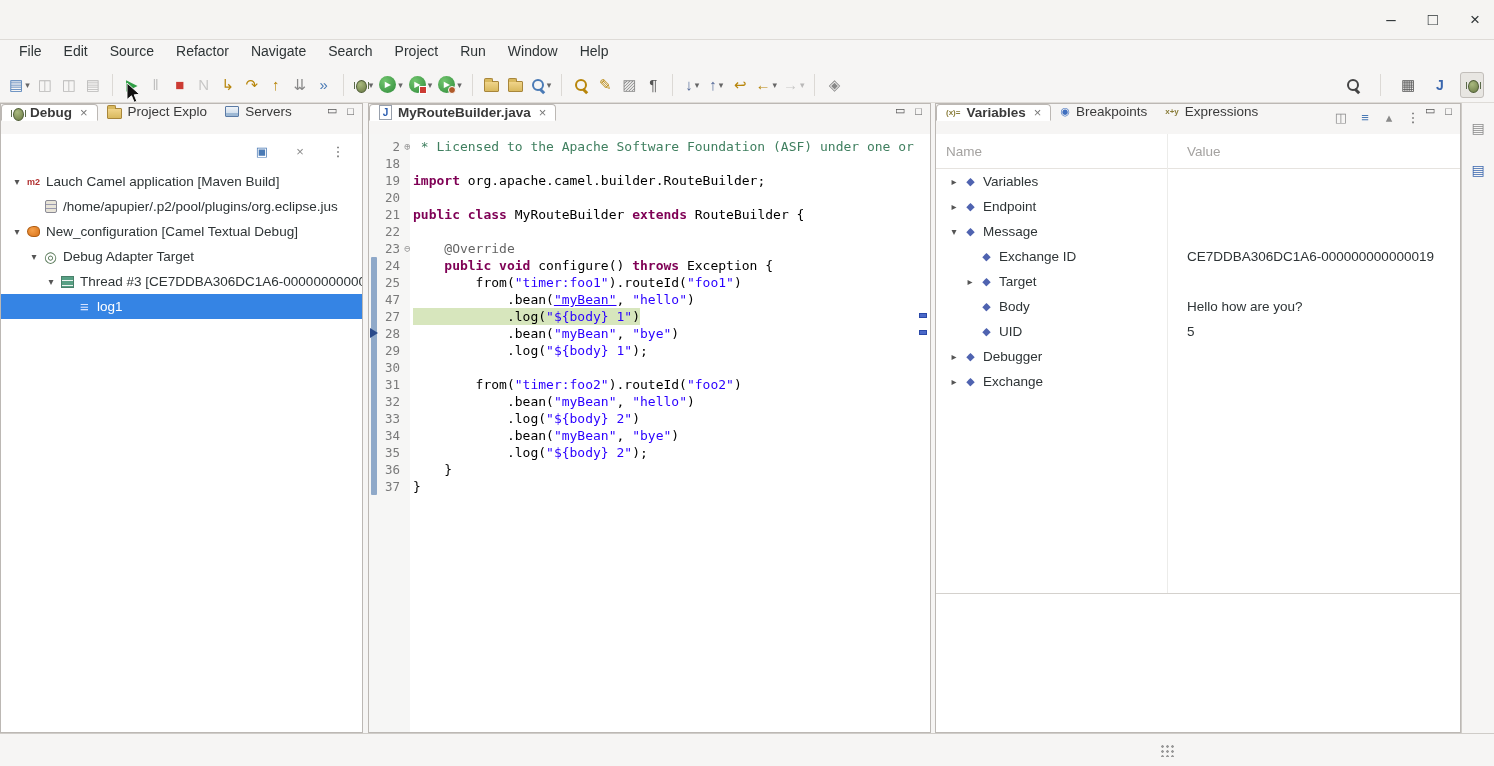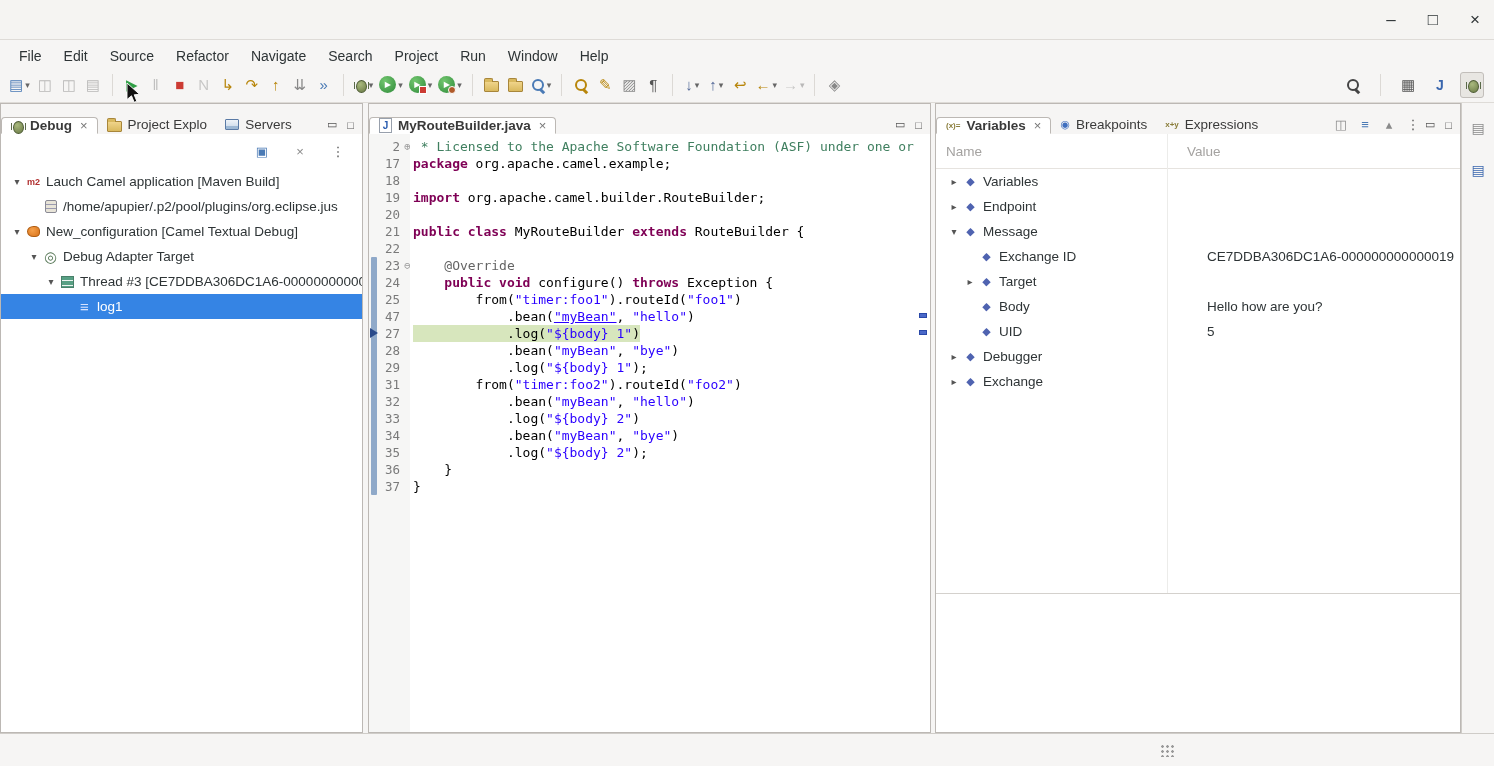--- a/index.html
+++ b/index.html
@@ -8,21 +8,21 @@
   :root { --sel:#3584e4; --kw:#7f0055; --str:#2a00ff; --cmt:#3f7f5f; --ann:#646464; --hl:#d7e6bd; }
 
   
   .titlebar { position:absolute; left:0; top:0; width:1494px; height:40px; background:#f5f4f2;
               border-bottom:1px solid #dedbd7; }
   .title { position:absolute; left:100px; right:120px; top:0; height:40px; line-height:40px; text-align:center;
            font-weight:bold; font-size:14.5px; white-space:nowrap; overflow:hidden; }
   .wctrl { position:absolute; right:8px; top:0; height:40px; display:flex; align-items:center; gap:20px; }
   .wctrl span { width:22px; text-align:center; font-size:17px; color:#2e3436; }
 
-  .menubar { position:absolute; left:0; top:40px; width:100%; height:27px; display:flex; align-items:flex-end;
+  .menubar { position:absolute; left:0; top:40px; width:100%; height:27px; display:flex; align-items:flex-start;
              padding-left:8px; background:#f6f5f4; }
   .mitem { padding:3px 11px; font-size:14px; }
 
   .toolbar { position:absolute; left:0; top:67px; width:100%; height:36px; display:flex; align-items:center;
              padding:0 6px; background:#f6f5f4; border-bottom:1px solid #dedbd7; }
   .tbtn { height:26px; min-width:24px; display:inline-flex; align-items:center; justify-content:center;
           padding:0 3px; border-radius:3px; }
   .tbtn.dis { opacity:.42; }
   .tbtn.act { background:#e8e6e2; border:1px solid #c2beba; }
   .ic-g { font-size:15px; line-height:1; display:inline-block; }
@@ -65,21 +65,21 @@
 
   .cursor-svg { position:absolute; z-index:99; }
 
   
   .panel { position:absolute; top:103px; height:630px; background:#fff; border:1px solid #bcb8b4; }
   .p-left { left:0; width:363px; }
   .p-editor { left:368px; width:563px; }
   .p-right { left:935px; width:526px; }
 
   .tabbar { position:absolute; left:0; top:0; right:0; height:42px; background:#f6f5f4;
-            border-bottom:1px solid #bcb8b4; display:flex; align-items:center; }
+            border-bottom:1px solid #bcb8b4; display:flex; align-items:flex-start; }
   .tab { display:flex; align-items:center; gap:6px; padding:0 9px; font-size:13.5px; color:#3a3a3a; }
   .tab.active { background:#fff; border:1px solid #bcb8b4; border-bottom:1px solid #fff; border-radius:4px 4px 0 0;
                 margin-bottom:-1px; font-weight:bold; }
   .tab .close { color:#777; font-size:13px; margin-left:2px; font-weight:normal; }
   .spacer { flex:1; }
   .winbtns { display:flex; align-items:center; gap:10px; padding-right:8px; }
   .winbtn { color:#555; font-size:11px; }
   .vb-ic { color:#666; font-size:13px; }
 
   .viewbar { position:absolute; left:0; top:30px; right:0; height:35px; background:#fff;
@@ -92,21 +92,21 @@
   .texp { width:16px; text-align:center; font-size:10px; color:#555; flex:none; }
   .trow.sel .texp { color:#e8eeff; }
   .ticon { width:17px; height:16px; flex:none; display:inline-flex; align-items:center; justify-content:center; margin-right:4px; }
 
   
   .varhdr { position:absolute; left:0; top:30px; right:0; height:35px; background:#fff; border-bottom:1px solid #e6e3df;
             font-size:13.5px; color:#a4a2a0; line-height:35px; }
   .varhdr .h1 { position:absolute; left:10px; } .varhdr .h2 { position:absolute; left:251px; }
   .coldiv { position:absolute; left:231px; top:30px; width:1px; height:459px; background:#ececea; }
   .vrow .vname { width:231px; display:flex; align-items:center; overflow:hidden; flex:none; }
-  .vrow .vval { padding-left:20px; overflow:hidden; white-space:nowrap;margin-left:20px; }
+  .vrow .vval { padding-left:20px; overflow:hidden; white-space:nowrap; }
   .detail-sash { position:absolute; left:0; top:489px; right:0; height:1px; background:#d4d1cd; }
   .detail-pane { position:absolute; left:0; top:490px; right:0; bottom:0; background:#fff; }
 
   
   .codewrap { position:absolute; left:0; top:30px; right:0; bottom:0; background:#fff; overflow:hidden; padding-top:4px; }
   .gutterbg { position:absolute; left:0; top:0; width:41px; height:100%; background:#f6f6f5; }
   .cline { position:relative; height:17px; font-family:"DejaVu Sans Mono", monospace; font-size:13px; line-height:17px; white-space:pre; }
   .ln { position:absolute; left:7px; width:24px; text-align:right; color:#7a7a7a; font-size:12.5px; }
   .fold { position:absolute; left:33px; width:11px; text-align:center; color:#9a9a9a; font-size:10.5px; }
   .ctext { position:absolute; left:44px; }
@@ -359,33 +359,33 @@
       </div>
       <span class="spacer"></span>
       <span class="winbtns">
         <span class="winbtn">▭</span>
         <span class="winbtn">□</span>
       </span>
     </div>
     <div class="codewrap">
       <div class="gutterbg"></div>
       <div class="cline"><span class="ln">2</span><span class="fold">⊕</span><span class="ctext"><span class="c"> * Licensed to the Apache Software Foundation (ASF) under one or</span></span></div>
-      <div class="cline"><span class="ln">17</span><span class="ctext"><span class="k">package</span><span class="d"> org.apache.camel.example;</span></span></div>
       <div class="cline"><span class="ln">18</span><span class="ctext"></span></div>
       <div class="cline"><span class="ln">19</span><span class="ctext"><span class="k">import</span><span class="d"> org.apache.camel.builder.RouteBuilder;</span></span></div>
       <div class="cline"><span class="ln">20</span><span class="ctext"></span></div>
       <div class="cline"><span class="ln">21</span><span class="ctext"><span class="k">public</span><span class="d"> </span><span class="k">class</span><span class="d"> MyRouteBuilder </span><span class="k">extends</span><span class="d"> RouteBuilder {</span></span></div>
       <div class="cline"><span class="ln">22</span><span class="ctext"></span></div>
       <div class="cline"><span class="ln">23</span><span class="fold">⊖</span><span class="ctext"><span class="d">    </span><span class="a">@Override</span></span></div>
       <div class="cline"><span class="ln">24</span><span class="ctext"><span class="d">    </span><span class="k">public</span><span class="d"> </span><span class="k">void</span><span class="d"> configure() </span><span class="k">throws</span><span class="d"> Exception {</span></span></div>
       <div class="cline"><span class="ln">25</span><span class="ctext"><span class="d">        from(</span><span class="s">"timer:foo1"</span><span class="d">).routeId(</span><span class="s">"foo1"</span><span class="d">)</span></span></div>
       <div class="cline"><span class="ln">47</span><span class="ctext"><span class="d">            .bean(</span><span class="su">"myBean"</span><span class="d">, </span><span class="s">"hello"</span><span class="d">)</span></span></div>
       <div class="cline"><span class="ln">27</span><span class="ctext hl"><span class="d">            .log(</span><span class="s">"${body} 1"</span><span class="d">)</span></span></div>
       <div class="cline"><span class="ln">28</span><span class="ctext"><span class="d">            .bean(</span><span class="s">"myBean"</span><span class="d">, </span><span class="s">"bye"</span><span class="d">)</span></span></div>
       <div class="cline"><span class="ln">29</span><span class="ctext"><span class="d">            .log(</span><span class="s">"${body} 1"</span><span class="d">);</span></span></div>
+      <div class="cline"><span class="ln">30</span><span class="ctext"></span></div>
       <div class="cline"><span class="ln">31</span><span class="ctext"><span class="d">        from(</span><span class="s">"timer:foo2"</span><span class="d">).routeId(</span><span class="s">"foo2"</span><span class="d">)</span></span></div>
       <div class="cline"><span class="ln">32</span><span class="ctext"><span class="d">            .bean(</span><span class="s">"myBean"</span><span class="d">, </span><span class="s">"hello"</span><span class="d">)</span></span></div>
       <div class="cline"><span class="ln">33</span><span class="ctext"><span class="d">            .log(</span><span class="s">"${body} 2"</span><span class="d">)</span></span></div>
       <div class="cline"><span class="ln">34</span><span class="ctext"><span class="d">            .bean(</span><span class="s">"myBean"</span><span class="d">, </span><span class="s">"bye"</span><span class="d">)</span></span></div>
       <div class="cline"><span class="ln">35</span><span class="ctext"><span class="d">            .log(</span><span class="s">"${body} 2"</span><span class="d">);</span></span></div>
       <div class="cline"><span class="ln">36</span><span class="ctext"><span class="d">    }</span></span></div>
       <div class="cline"><span class="ln">37</span><span class="ctext"><span class="d">}</span></span></div>
       <div class="rangebar" style="top: 123px; height: 238px;"></div>
       <div class="iparrow" style="top: 194px;"></div>
       <div class="ovmark" style="top: 179px;"></div>

